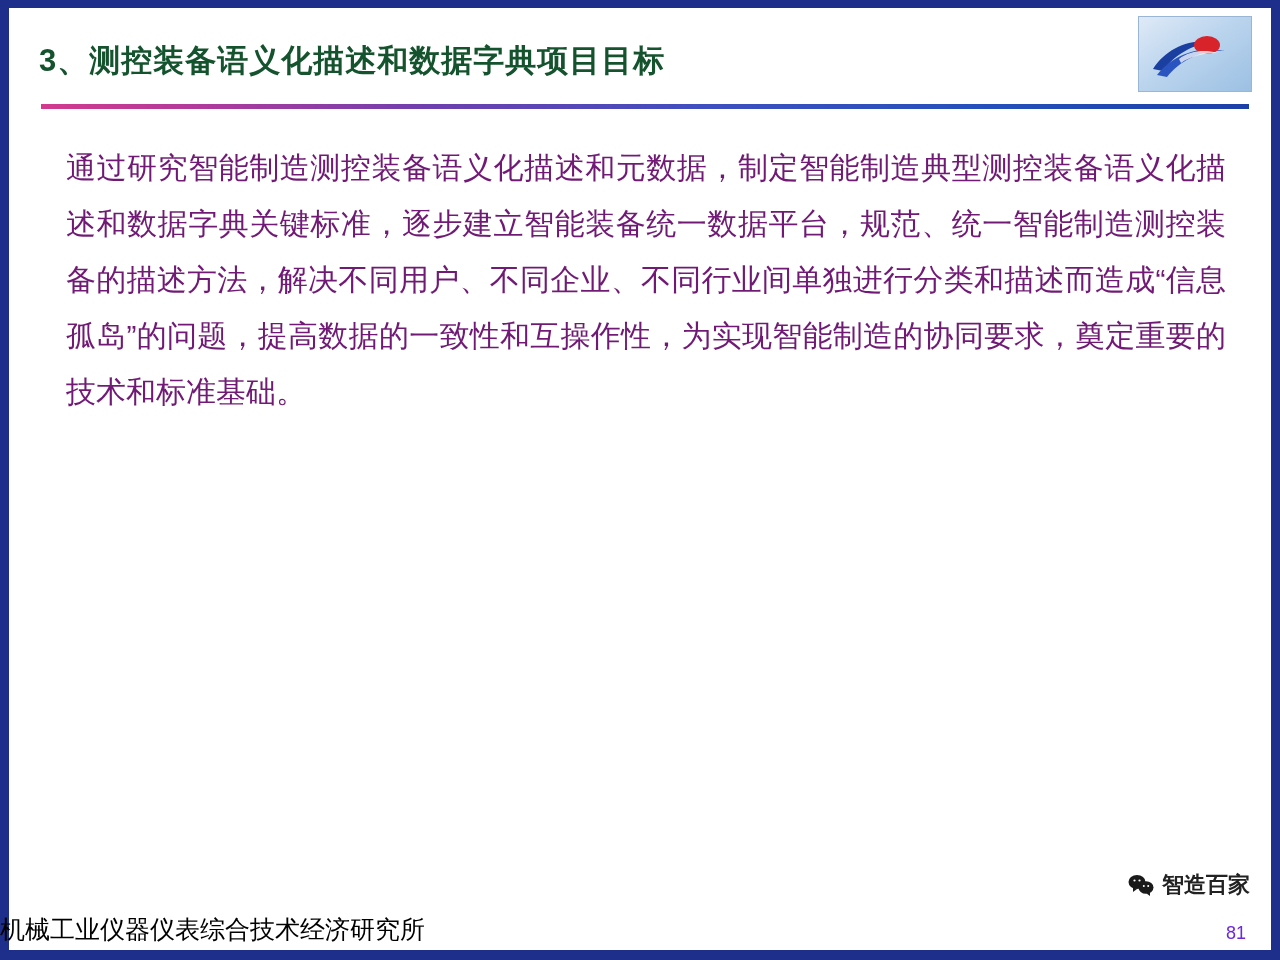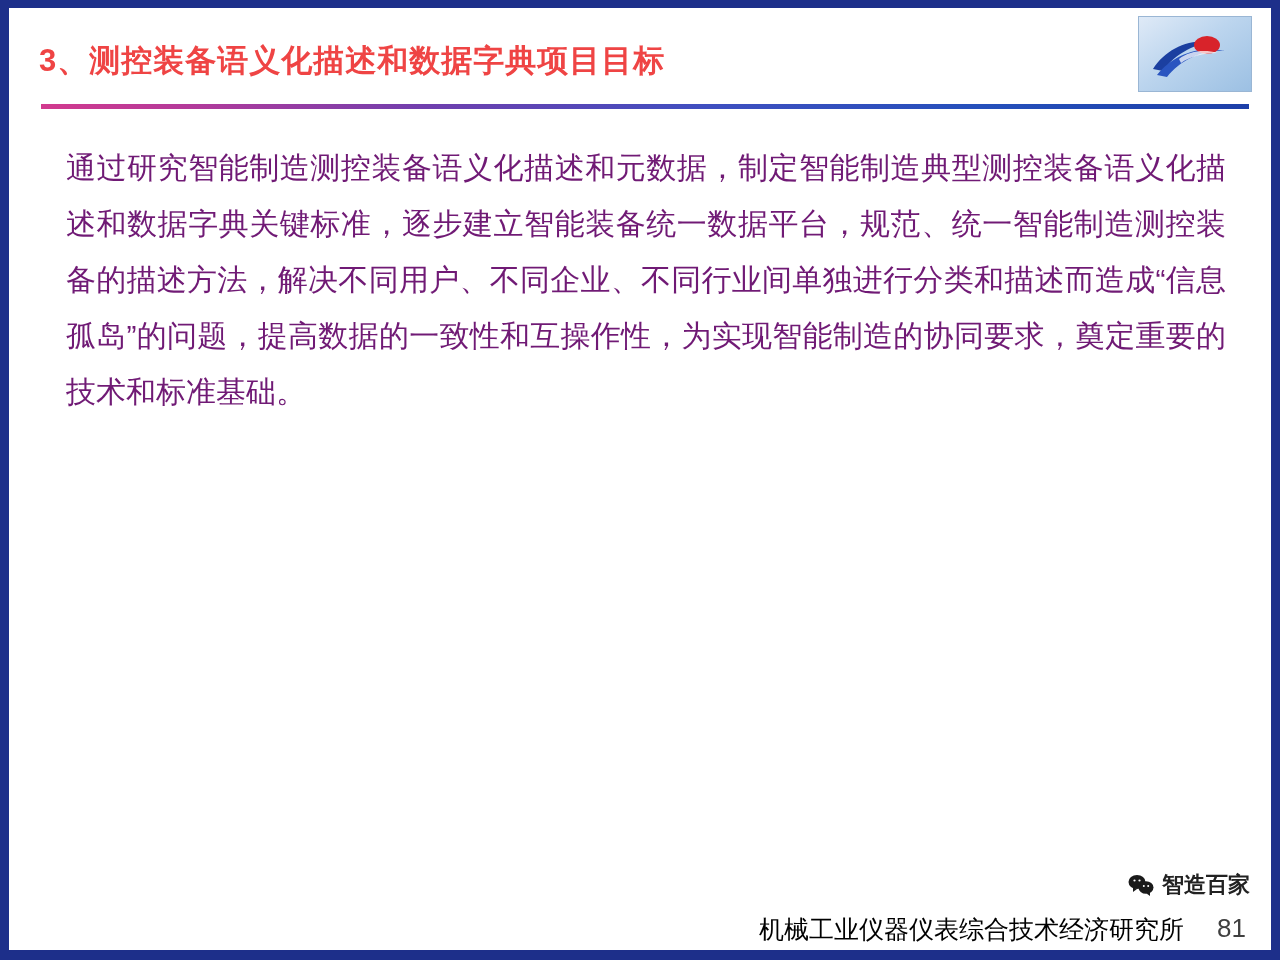--- a/index.html
+++ b/index.html
@@ -49,21 +49,21 @@
     top: 8px;
     width: 1262px;
     height: 92px;
   }
   .title-text {
     position: absolute;
     left: 30px;
     top: 32px;
     font-size: 31px;
     font-weight: bold;
-    color: #ef4444;
+    color: #14532d;
     letter-spacing: 1px;
     white-space: nowrap;
     font-family: "Liberation Sans", sans-serif;
   }
   .title-rule {
     position: absolute;
     left: 32px;
     top: 96px;
     width: 1208px;
     height: 5px;
@@ -99,31 +99,31 @@
     text-justify: inter-ideograph;
     text-indent: 0;
     font-family: "Liberation Sans", sans-serif;
   }
   
   .footer-institute {
     position: absolute;
     left: 0;
     bottom: 14px;
     width: 1184px;
-    text-align: right;
+    text-align: left;
     font-size: 25px;
     color: #000000;
     font-family: Liberation Mono, monospace;
   }
   .page-number {
     position: absolute;
     right: 34px;
     bottom: 16px;
-    font-size: 26px;
-    color: #404040;
+    font-size: 18px;
+    color: #6d28d9;
     font-family: "Liberation Sans", sans-serif;
   }
   .wechat-mark {
     position: absolute;
     right: 30px;
     bottom: 60px;
     display: flex;
     align-items: center;
     gap: 8px;
     color: #222222;

